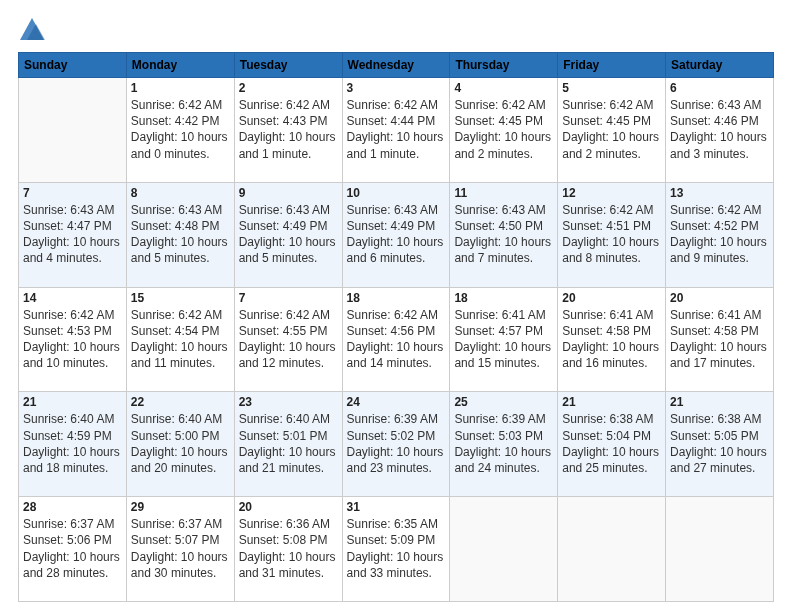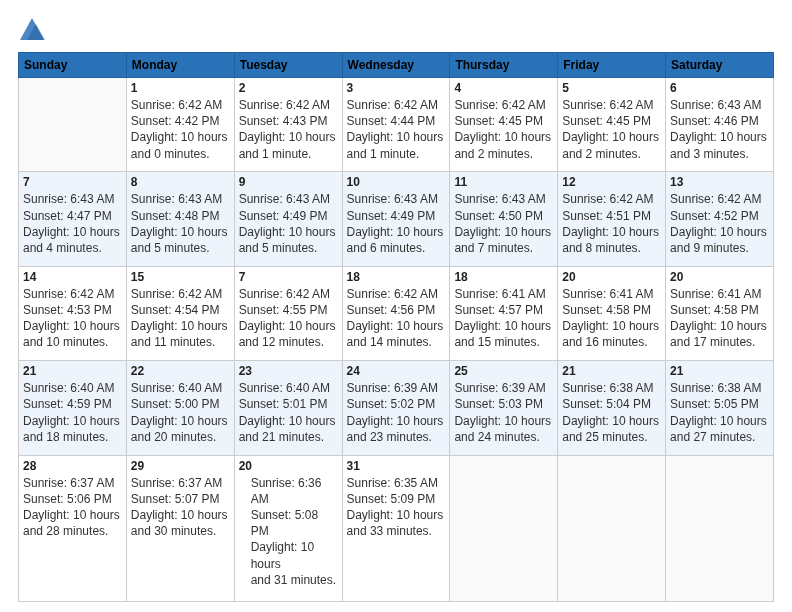--- a/index.html
+++ b/index.html
@@ -339,21 +339,21 @@
           </td>
           <td>
             <span class="day-num">29</span>
             <div class="day-info" style="white-space: pre-line;">Sunrise: 6:37 AM
 Sunset: 5:07 PM
 Daylight: 10 hours
 and 30 minutes.</div>
           </td>
           <td>
             <span class="day-num">20</span>
-            <div class="day-info" style="white-space: pre-line; margin-left: 12px;">Sunrise: 6:36 AM
+            <div class="day-info" style="white-space: pre-line;">Sunrise: 6:36 AM
 Sunset: 5:08 PM
 Daylight: 10 hours
 and 31 minutes.</div>
           </td>
           <td>
             <span class="day-num">31</span>
             <div class="day-info" style="white-space: pre-line;">Sunrise: 6:35 AM
 Sunset: 5:09 PM
 Daylight: 10 hours
 and 33 minutes.</div>

